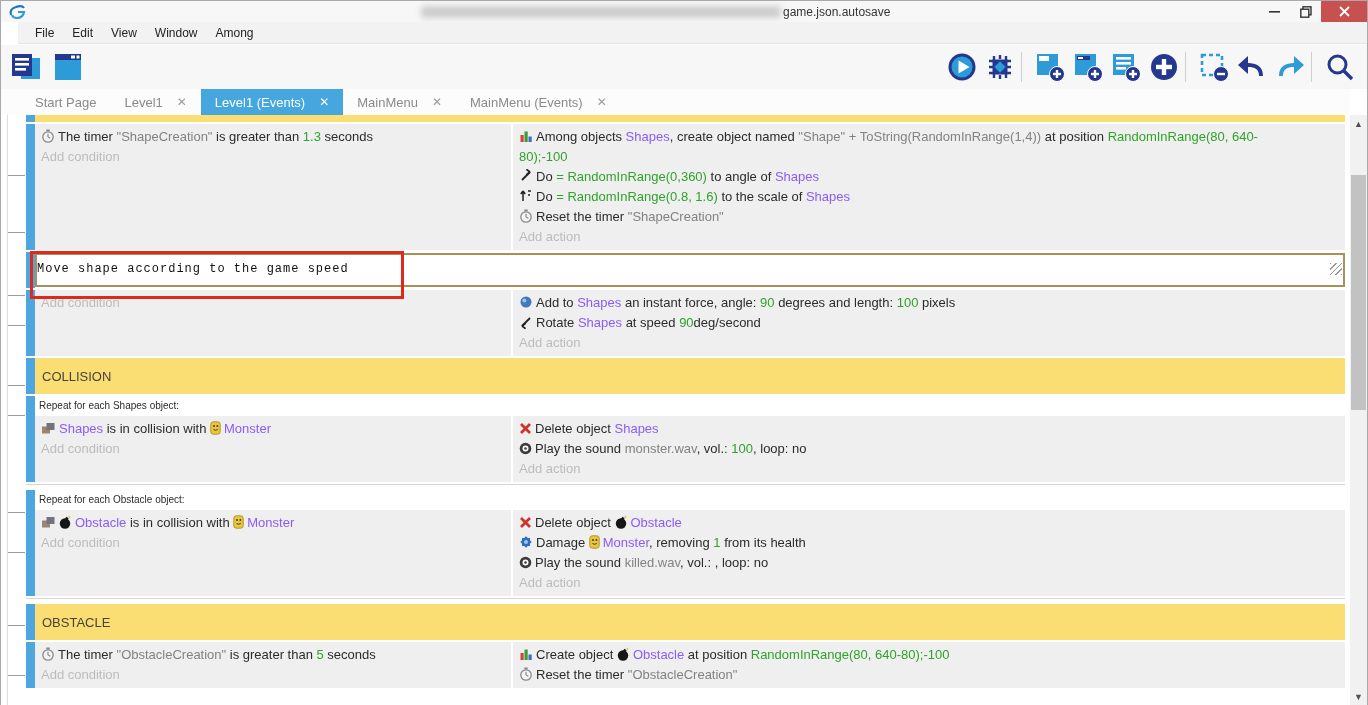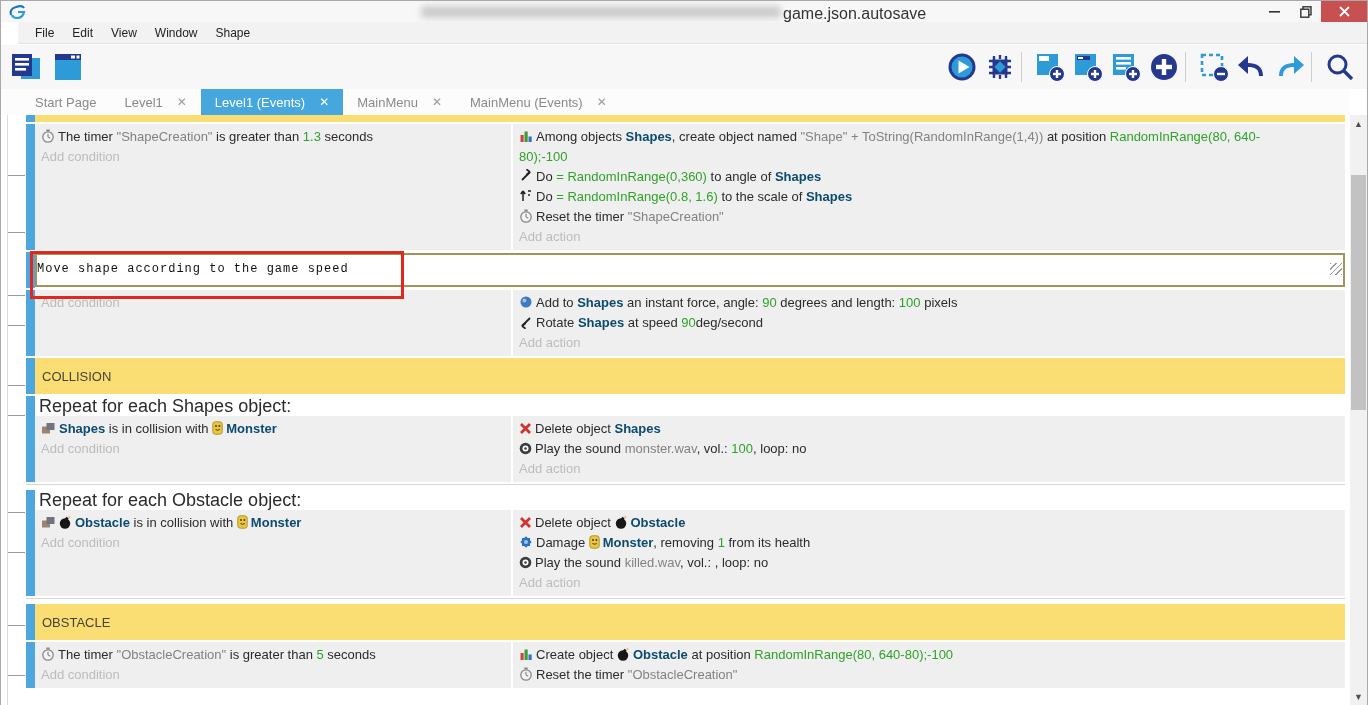--- a/index.html
+++ b/index.html
@@ -4,21 +4,21 @@
 <style>
   html,body{margin:0;padding:0;width:1368px;height:705px;overflow:hidden;
     font-family:"Liberation Sans",sans-serif;background:#fff;}
   .window{position:absolute;inset:0;box-shadow:inset 0 0 0 1px #a9a9a9;background:#fff;}
 
   
   .titlebar{position:absolute;left:1px;top:1px;right:1px;height:21px;background:#f7f7f7;}
   .logo{position:absolute;left:7px;top:2px;width:18px;height:18px;}
   .titleblur{position:absolute;left:420px;top:5px;width:360px;height:12px;border-radius:3px;
     background:#bfbfbf;filter:blur(3px);opacity:.75;}
-  .titletext{position:absolute;left:782px;top:4px;font-size:16px;color:#333;}
+  .titletext{position:absolute;left:782px;top:4px;font-size:12px;color:#333;}
   .winbtns{position:absolute;right:0;top:0;height:21px;display:flex;}
   .wbtn{width:31px;height:21px;display:flex;align-items:center;justify-content:center;}
   .wbtn.close{width:46px;background:#c75050;}
   
   .menubar{position:absolute;left:18px;top:22px;right:1px;height:22px;background:#f2f2f2;
     border-bottom:1px solid #e3e3e3;display:flex;align-items:center;padding-left:8px;box-sizing:border-box;}
   .menuitem{font-size:12px;color:#222;padding:3px 9px;cursor:default;}
   
   .toolbar{position:absolute;left:1px;top:45px;right:1px;height:44px;background:#f7f7f7;
     display:flex;align-items:center;padding:0 8px;box-sizing:border-box;}
@@ -41,26 +41,26 @@
   .evcontent{position:absolute;left:25px;right:5px;top:0;}
   .block{display:flex;margin-bottom:2px;}
   .rail{width:9px;flex:none;background:#4da6de;}
   .inner{flex:1;min-width:0;}
   .strip{height:7px;background:#fade73;}
   .evbody{display:flex;background:#efefef;}
   .conds{width:476px;flex:none;padding:3px 0;}
   .acts{flex:1;min-width:0;border-left:2px solid #fff;padding:3px 0;}
   .line{font-size:13px;line-height:20px;color:#2b2b2b;padding-left:6px;}
   .acts .line{max-width:780px;}
-  .seg-obj{color:#0c4a6e;font-weight:bold;}
+  .seg-obj{color:#8b5cf6;font-weight:normal;}
   .seg-expr{color:#2fa329;}
   .seg-str{color:#828282;}
   .seg-purple{color:#9a3bb5;}
   .line.ph{color:#bcbcbc;}
-  .evtitle{background:#fff;font-size:18px;color:#2b2b2b;line-height:20px;height:20px;padding-left:4px;}
+  .evtitle{background:#fff;font-size:10px;color:#2b2b2b;line-height:20px;height:20px;padding-left:4px;}
   .yheader{background:#fade73;height:36px;display:flex;align-items:center;
     font-size:13px;color:#454536;padding-left:7px;}
   .commentrow{background:#fff;padding:1px 0;}
   .commentbox{position:relative;height:30px;border:2px solid #a6915a;background:#fff;
     font-family:"Liberation Mono",monospace;font-size:12px;letter-spacing:1px;color:#111;
     line-height:28px;padding-left:0;overflow:hidden;}
   .resize-grip{position:absolute;right:1px;top:8px;width:12px;height:12px;
     background:repeating-linear-gradient(135deg,#9a9a9a 0 1px,transparent 1px 4px);}
   .gap5{height:5px;background:#fff;border-top:1px solid #d6d6d6;margin-bottom:0;}
   .annotation{position:absolute;left:30px;top:251px;width:368px;height:42px;
@@ -104,21 +104,21 @@
           </svg>
       </span>
     </span>
   </div>
 
   <div class="menubar">
       <span class="menuitem">File</span>
       <span class="menuitem">Edit</span>
       <span class="menuitem">View</span>
       <span class="menuitem">Window</span>
-      <span class="menuitem">Shape</span>
+      <span class="menuitem">Among</span>
     </div>
 
   <div class="toolbar">
     <span id="tb-left" style="display: flex;">
         <span class="tbicon">
           <span>
             <svg width="34" height="32" viewBox="0 0 34 32">
               <rect x="12" y="7" width="19" height="21" fill="#2d9bd8"></rect>
               <rect x="3" y="3" width="20" height="22" fill="#24388f"></rect>
               <rect x="6" y="7" width="14" height="2.6" fill="#fff"></rect>

